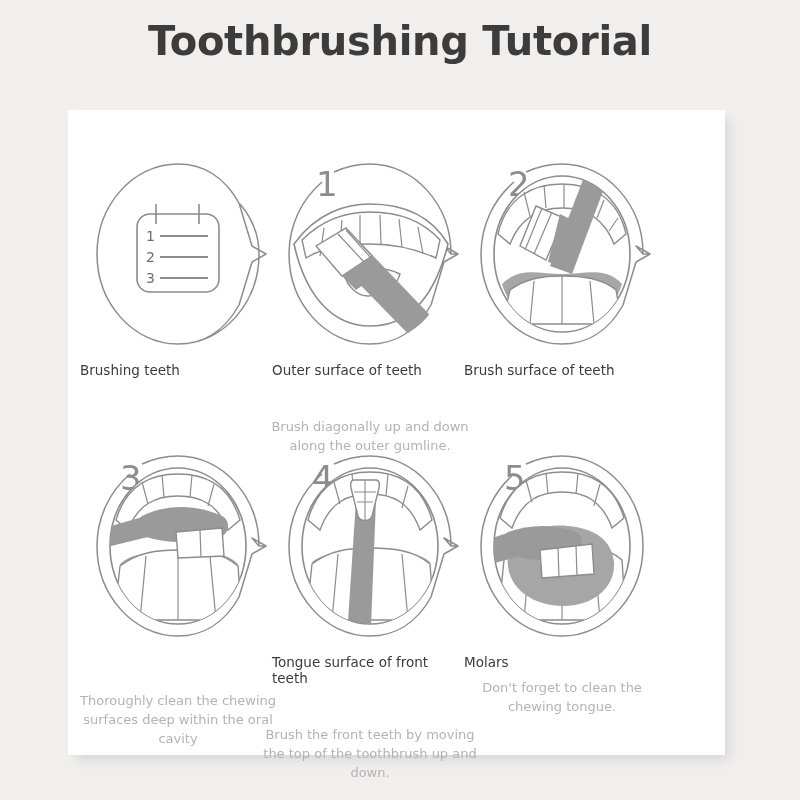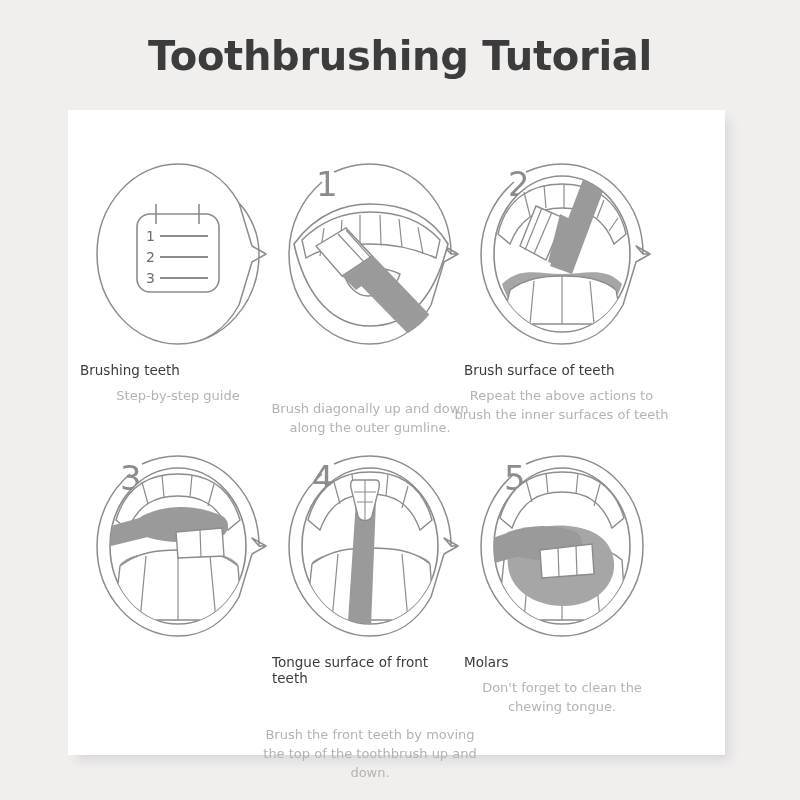--- a/index.html
+++ b/index.html
@@ -12,21 +12,21 @@
     height: 800px;
     background: #f1efee;
     font-family: "DejaVu Sans", "Liberation Sans", sans-serif;
     overflow: hidden;
     position: relative;
   }
 
   
   .page-title {
     position: absolute;
-    top: 33px;
+    top: 18px;
     left: 0;
     width: 800px;
     text-align: center;
     font-size: 40px;
     font-weight: 700;
     letter-spacing: -0.3px;
     color: #3c3c3c;
     font-family: "DejaVu Sans", "Liberation Sans", sans-serif;
   }
 
@@ -130,21 +130,20 @@
 
           <text x="66" y="93" font-family="DejaVu Sans, Liberation Sans, sans-serif" font-size="14" fill="#6e6e6e">1</text>
           <line x1="80" y1="88" x2="128" y2="88" stroke="#8c8c8c" stroke-width="2"></line>
           <text x="66" y="114" font-family="DejaVu Sans, Liberation Sans, sans-serif" font-size="14" fill="#6e6e6e">2</text>
           <line x1="80" y1="109" x2="128" y2="109" stroke="#8c8c8c" stroke-width="2"></line>
           <text x="66" y="135" font-family="DejaVu Sans, Liberation Sans, sans-serif" font-size="14" fill="#6e6e6e">3</text>
           <line x1="80" y1="130" x2="128" y2="130" stroke="#8c8c8c" stroke-width="2"></line>
         </svg>
       </div>
       <div class="cap-title">Brushing teeth</div>
-      <div class="cap-desc">Step-by-step guide</div>
     </div>
 
     <div class="panel col1 row0">
       <div class="figure">
         <svg width="196" height="212" viewBox="0 0 196 212">
           <defs>
             <clipPath id="mouth1">
               <ellipse cx="98" cy="106" rx="80" ry="90"></ellipse>
             </clipPath>
           </defs>
@@ -184,20 +183,21 @@
             <path d="M 56 104 L 86 92 L 176 186 L 150 200 Z" fill="#9a9a9a"></path>
 
             <path d="M 44 98 L 74 80 L 100 108 L 70 128 Z" fill="#ffffff" stroke="#8c8c8c" stroke-width="1.4"></path>
             <path d="M 66 86 L 92 114" fill="none" stroke="#8c8c8c" stroke-width="1.2"></path>
             <path d="M 74 82 L 99 110" fill="none" stroke="#8c8c8c" stroke-width="1.2"></path>
 
             <path d="M 70 128 L 100 108 L 112 122 L 84 142 Z" fill="#9a9a9a"></path>
           </g>
         </svg>
       </div>
+      <div class="cap-title">Outer surface of teeth</div>
       <div class="cap-desc wide">Brush diagonally up and down along the outer gumline.</div>
     </div>
 
     <div class="panel col2 row0">
       <div class="figure">
         <svg width="196" height="212" viewBox="0 0 196 212">
           <defs>
             <clipPath id="mouth2">
               <ellipse cx="98" cy="106" rx="68" ry="78"></ellipse>
             </clipPath>
@@ -239,21 +239,20 @@
 
             <path d="M 72 58 L 100 70 L 82 112 L 56 98 Z" fill="#ffffff" stroke="#8c8c8c" stroke-width="1.4"></path>
             <path d="M 88 64 L 70 106" stroke="#8c8c8c" stroke-width="1.2" fill="none"></path>
             <path d="M 78 60 L 61 102" stroke="#8c8c8c" stroke-width="1.2" fill="none"></path>
 
             <path d="M 96 66 L 112 74 L 104 120 L 84 114 Z" fill="#9a9a9a"></path>
           </g>
         </svg>
       </div>
       <div class="cap-title">Brush surface of teeth</div>
-      <div class="cap-desc wide2">Repeat the above actions to brush the inner surfaces of teeth</div>
     </div>
 
     <div class="panel col0 row1">
       <div class="figure">
         <svg width="196" height="212" viewBox="0 0 196 212">
           <defs>
             <clipPath id="mouth3">
               <ellipse cx="98" cy="106" rx="68" ry="78"></ellipse>
             </clipPath>
           </defs>
@@ -291,20 +290,21 @@
             <path d="M 2 94 L 66 76 L 72 96 L 6 112 Z" fill="#9a9a9a"></path>
 
             <path d="M 62 76 C 86 64 116 64 142 76 C 150 80 150 92 142 96
                      C 116 104 86 104 64 96 C 56 92 56 80 62 76 Z" fill="#9a9a9a"></path>
 
             <path d="M 96 92 L 142 88 L 144 116 L 98 118 Z" fill="#ffffff" stroke="#8c8c8c" stroke-width="1.4"></path>
             <path d="M 120 90 L 121 117" stroke="#8c8c8c" stroke-width="1.2" fill="none"></path>
           </g>
         </svg>
       </div>
+      <div class="cap-desc wide">Thoroughly clean the chewing surfaces deep within the oral cavity</div>
     </div>
 
     <div class="panel col1 row1">
       <div class="figure">
         <svg width="196" height="212" viewBox="0 0 196 212">
           <defs>
             <clipPath id="mouth4">
               <ellipse cx="98" cy="106" rx="68" ry="78"></ellipse>
             </clipPath>
           </defs>

